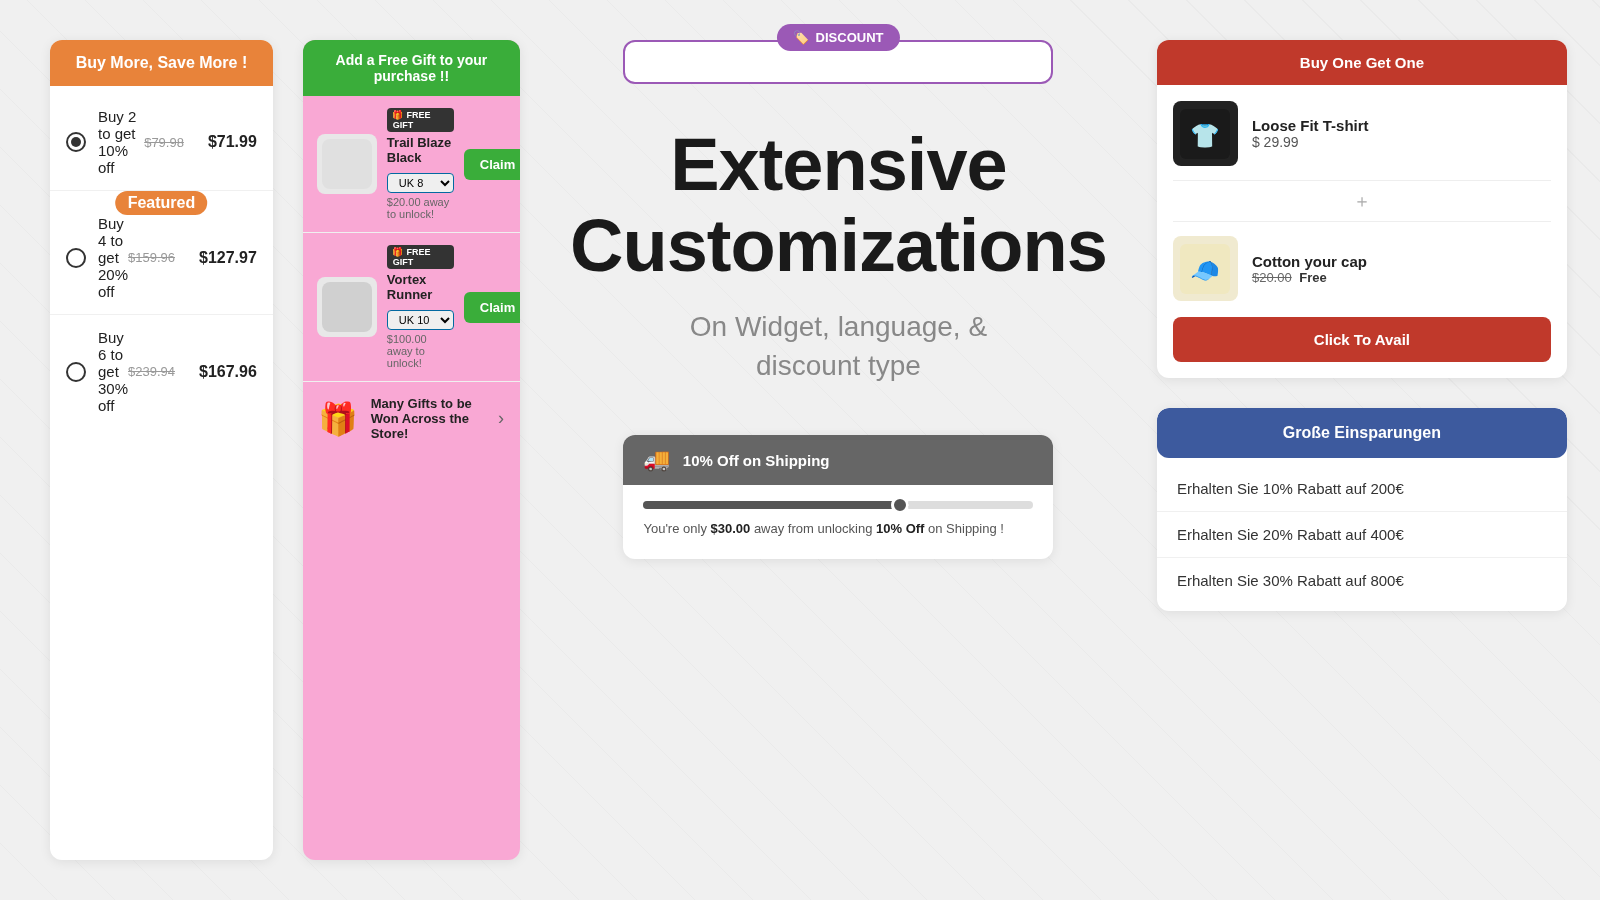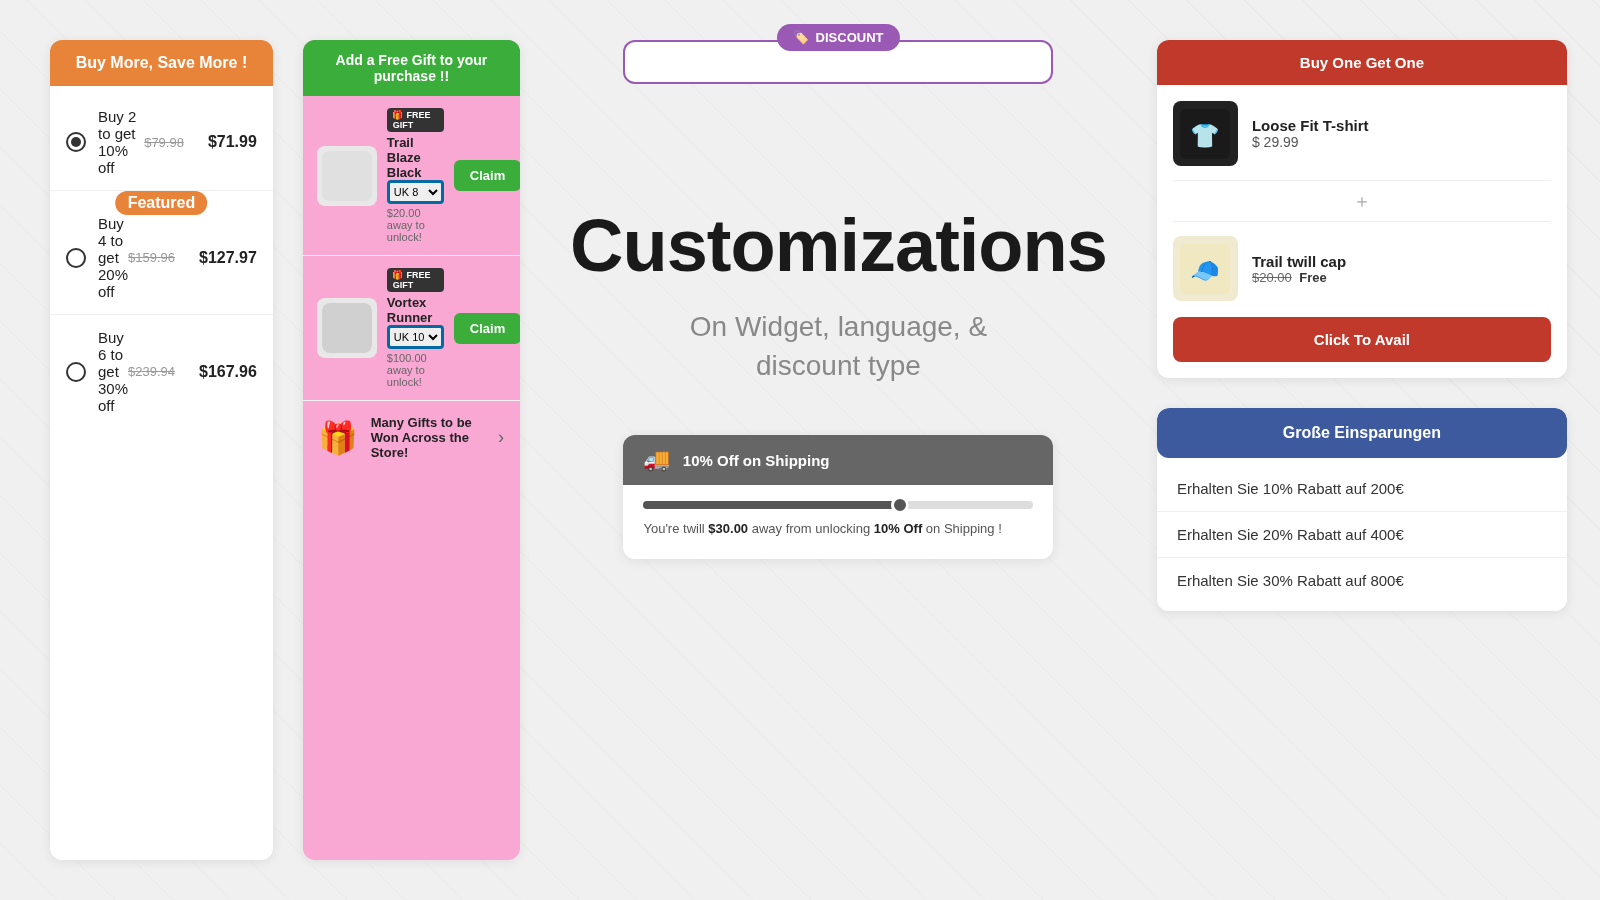--- a/index.html
+++ b/index.html
@@ -165,25 +165,25 @@
       margin-bottom: 3px;
     }
     .free-gift-badge::before { content: '🎁 '; }
     .gift-name {
       font-size: 13px;
       font-weight: 600;
       color: #222;
       display: block;
     }
     .gift-size-select {
-      border: 3px solid #0369a1;
+      border: 1px solid #0369a1;
       border-radius: 4px;
       font-size: 11px;
-      padding: 2px 0;
-      margin-top: 0;
+      padding: 2px 7px;
+      margin-top: 8px;
     }
     .gift-unlock-text {
       font-size: 11px;
       color: #666;
       margin-top: 3px;
       display: block;
     }
     .claim-btn {
       background: #3aad3a;
       color: #fff;
@@ -559,40 +559,40 @@
 
     <div class="discount-banner">
       <div class="discount-tag">
         <span>🏷️</span>
         <span>DISCOUNT</span>
       </div>
     </div>
 
     <div class="main-heading">
       <h1>
-        <br>
+        <span>Extensive</span><br>
         <span>Customizations</span>
       </h1>
     </div>
 
     <div class="main-subheading">
       On Widget, language, &amp;<br>discount type
     </div>
 
     <div class="shipping-widget">
       <div class="shipping-header">
         <span class="shipping-icon">🚚</span>
         <span class="shipping-title">10% Off on Shipping</span>
       </div>
       <div class="progress-bar-container">
         <div class="progress-bar-fill" style="width: 68%;"></div>
         <div class="progress-dot" style="right: 32%;"></div>
       </div>
       <p class="shipping-desc">
-        <span>You're twill </span><strong>$30.00</strong><span> away from unlocking </span><strong>10% Off</strong><span> on Shipping !</span>
+        <span>You're only </span><strong>$30.00</strong><span> away from unlocking </span><strong>10% Off</strong><span> on Shipping !</span>
       </p>
     </div>
 
   </div>
 
   <div class="right-col">
 
     <div class="bogo-widget">
       <div class="bogo-header">Buy One Get One</div>
       <div class="bogo-body">
@@ -618,21 +618,21 @@
 
         
         <div class="bogo-free-product">
           <div class="bogo-free-img">
             <svg width="50" height="50" viewBox="0 0 50 50">
               <rect width="50" height="50" rx="6" fill="#f0e8c0"></rect>
               <text x="25" y="35" text-anchor="middle" font-size="24">🧢</text>
             </svg>
           </div>
           <div class="bogo-product-info">
-            <div class="bogo-free-name">Trail twill cap</div>
+            <div class="bogo-free-name">Cotton your cap</div>
             <div class="bogo-free-price">
               <span class="original">$20.00</span>
               <span class="free">Free</span>
             </div>
           </div>
         </div>
 
         
         <button class="bogo-cta">Click To Avail</button>
       </div>

